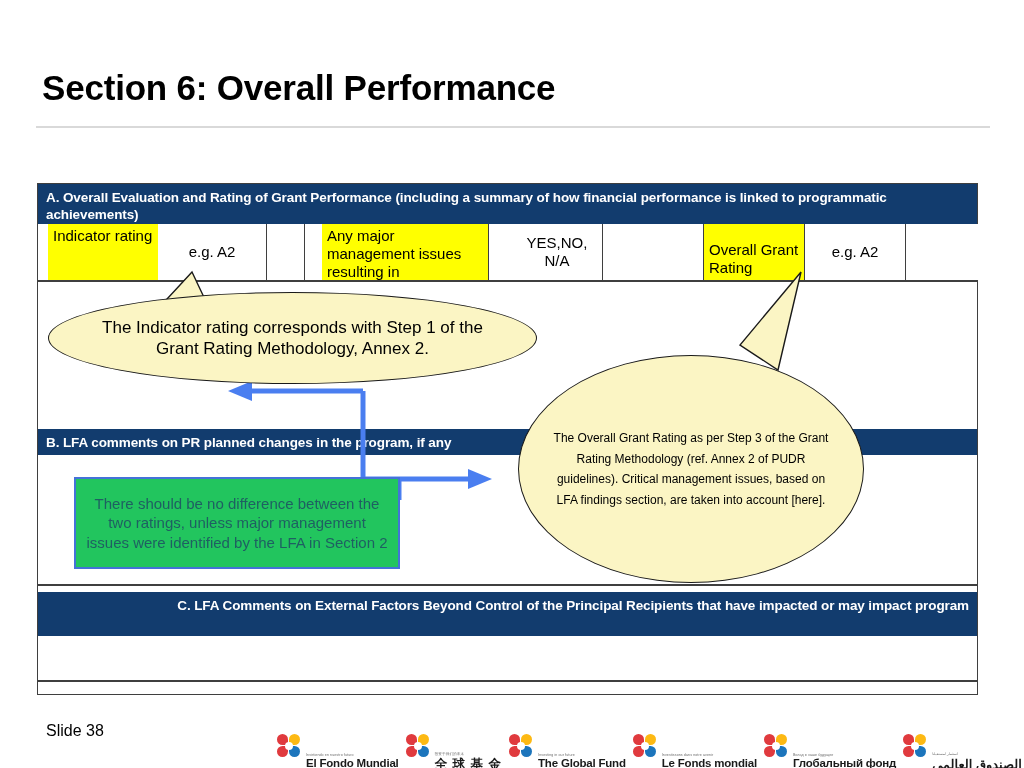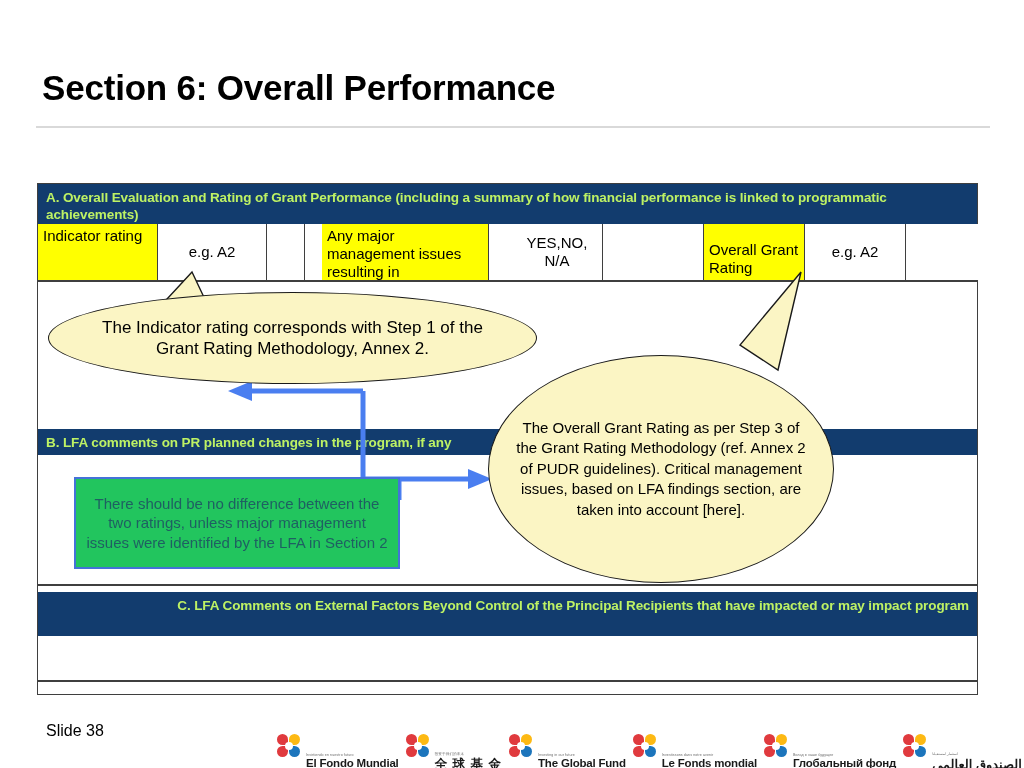--- a/index.html
+++ b/index.html
@@ -44,21 +44,21 @@
     height: 512px;
     border: 1.5px solid #3f3f3f;
     box-sizing: border-box;
     background: #ffffff;
   }
   .band {
     position: absolute;
     left: 0;
     width: 100%;
     background: #123c6e;
-    color: #bef264;
+    color: #ffffff;
     font-size: 13.5px;
     font-weight: bold;
     box-sizing: border-box;
     padding: 5px 8px 4px 8px;
     line-height: 17px;
     letter-spacing: -0.1px;
   }
   #band-a { top: 0; height: 40px; }
   #band-b { top: 245px; height: 26px; }
   #band-c { top: 408px; height: 44px; text-align: right; }
@@ -101,21 +101,21 @@
     align-items: center;
     justify-content: center;
     text-align: center;
   }
   .cell-bottom {
     display: flex;
     align-items: flex-end;
     padding-bottom: 3px;
   }
 
-  #c-ind-rating  { left: 0px;   width: 120px; }
+  #c-ind-rating  { left: 10px;   width: 120px; }
   #c-eg-a2-1     { left: 120px; width: 109px; }
   #c-gap-1       { left: 229px; width: 38px; }
   #c-any-major   { left: 284px; width: 167px; }
   #c-yesno       { left: 474px; width: 91px; }
   #c-gap-2       { left: 565px; width: 101px; }
   #c-overall     { left: 666px; width: 101px; }
   #c-eg-a2-2     { left: 767px; width: 101px; }
   #c-gap-3       { left: 868px; width: 73px; border-right: none; }
 
   
@@ -142,25 +142,25 @@
   #callout-indicator {
     left: 48px;
     top: 292px;
     width: 489px;
     height: 92px;
     font-size: 17px;
     line-height: 21px;
     padding: 0 44px;
   }
   #callout-overall {
-    left: 488px;
+    left: 518px;
     top: 355px;
     width: 346px;
     height: 228px;
-    font-size: 15px;
+    font-size: 12px;
     line-height: 20.5px;
     padding: 0 26px;
   }
   #callout-note {
     position: absolute;
     left: 74px;
     top: 477px;
     width: 326px;
     height: 92px;
     background: #22c55e;

